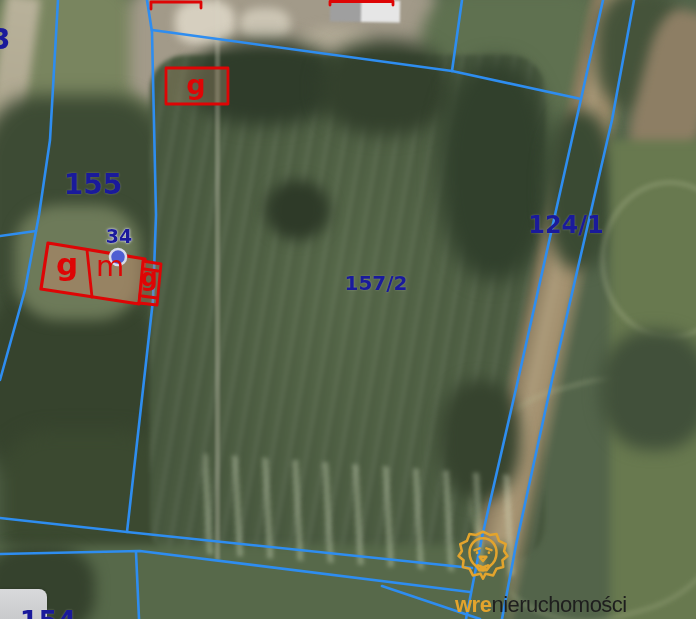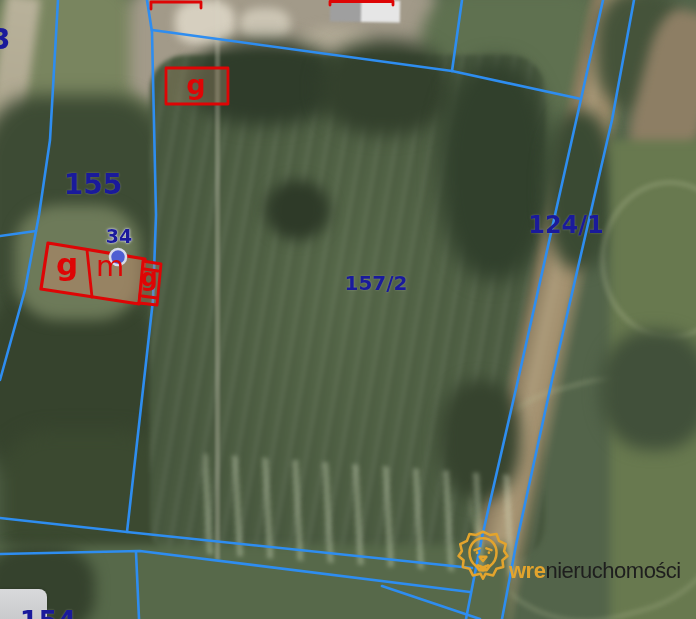--- a/index.html
+++ b/index.html
@@ -23,21 +23,21 @@
     z-index:30;transform:translate(-50%,-50%);
     color:#de0505;font-weight:600;font-family:"DejaVu Sans","Liberation Sans",sans-serif;
     white-space:nowrap;
   }
   .uibox{
     z-index:28;left:0;top:589px;width:47px;height:30px;
     background:linear-gradient(180deg,#d8d9db,#c9cacc);
     border-radius:0 8px 0 0;box-shadow:0 0 3px rgba(0,0,0,.25);
   }
   .watermark{
-    z-index:40;left:456px;top:528px;display:flex;align-items:flex-end;
+    z-index:40;left:456px;top:528px;display:flex;align-items:flex-start;flex-direction:column;
   }
   .watermark .wm-text{
     position:static;margin-left:-1px;margin-top:8px;
     font-size:22px;letter-spacing:-0.5px;white-space:nowrap;
   }
   .wm-prefix{position:static;color:#e3a42d;font-weight:700;}
   .wm-suffix{position:static;color:#1e1e1e;font-weight:400;}
   .lion{position:static;display:block;}
 </style>
 </head>

